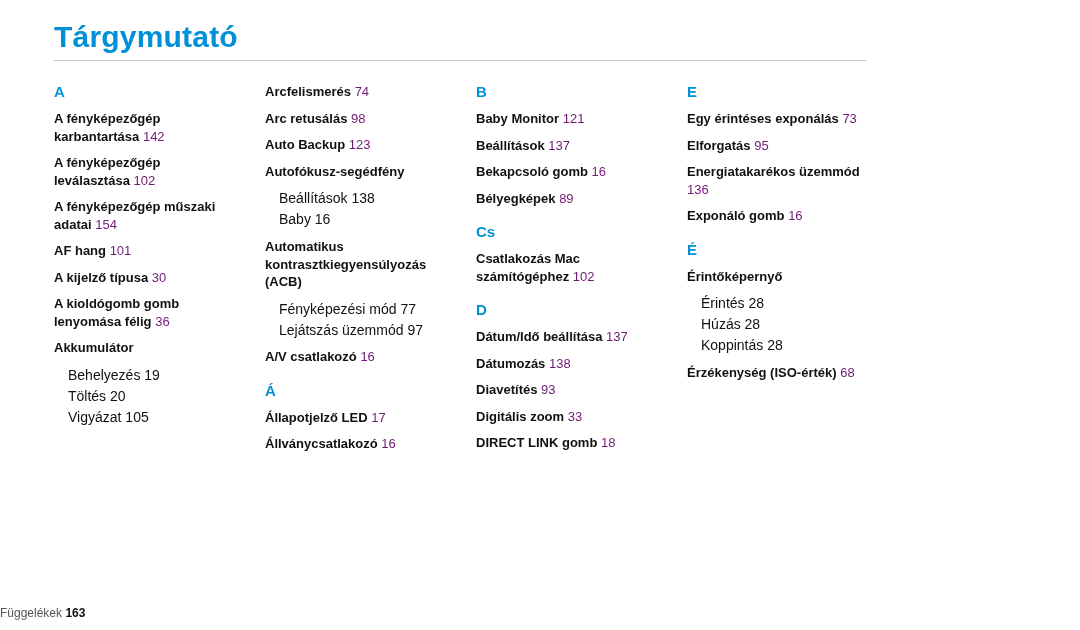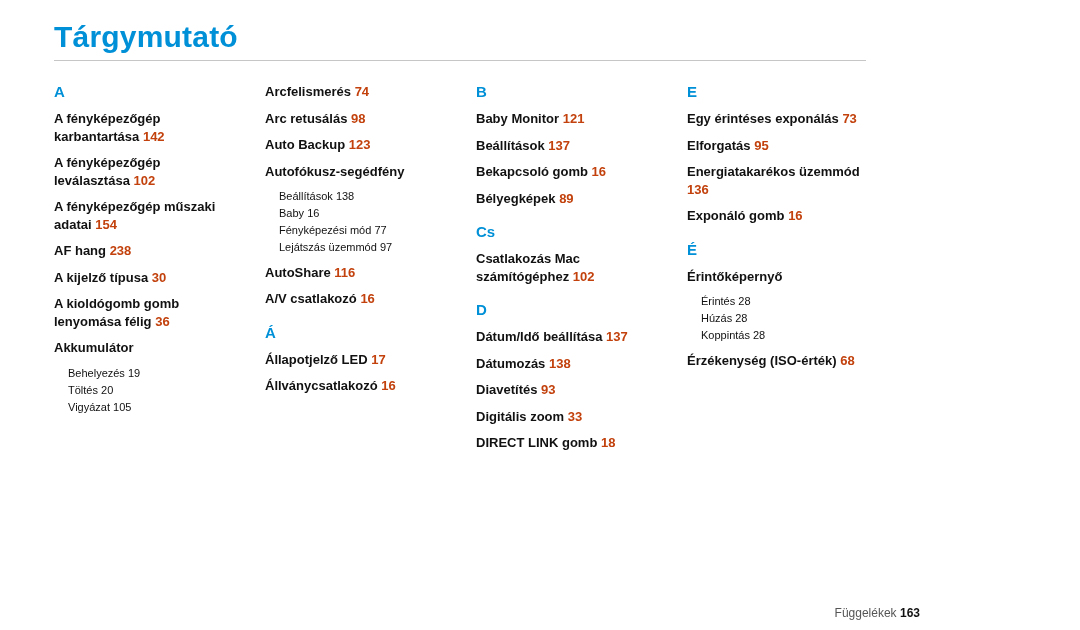--- a/index.html
+++ b/index.html
@@ -46,38 +46,38 @@
   .section-letter.first {
     margin-top: 0;
   }
   .entry {
     font-weight: 700;
     font-size: 13px;
     line-height: 1.35;
     margin: 9px 0;
   }
   .entry .pg {
-    font-weight: 700;
-    color: #c2410c;
+    font-weight: 400;
+    color: #701a75;
   }
   .sub-entry {
     font-weight: 400;
-    font-size: 11px;
+    font-size: 14px;
     line-height: 1.35;
     margin: 2px 0 2px 14px;
   }
   .sub-entry .pg {
     font-weight: 400;
   }
   .footer {
     position: absolute;
     left: 0;
     right: 0;
     bottom: 10px;
-    text-align: right;
+    text-align: left;
     font-size: 12px;
     color: #555;
   }
   .footer .pgnum {
     font-weight: 700;
     color: #111;
   }
 </style>
 </head>
 <body>
@@ -86,39 +86,39 @@
   <h1 class="title">Tárgymutató</h1>
   <div class="rule"></div>
 
   <div class="columns">
 
     <div class="col">
       <div class="section-letter first">A</div>
       <div class="entry"><span>A fényképezőgép karbantartása</span>  <span class="pg">142</span></div>
       <div class="entry"><span>A fényképezőgép leválasztása</span>  <span class="pg">102</span></div>
       <div class="entry"><span>A fényképezőgép műszaki adatai</span>  <span class="pg">154</span></div>
-      <div class="entry"><span>AF hang</span>  <span class="pg">238</span></div>
+      <div class="entry"><span>AF hang</span>  <span class="pg">101</span></div>
       <div class="entry"><span>A kijelző típusa</span>  <span class="pg">30</span></div>
       <div class="entry"><span>A kioldógomb gomb lenyomása félig</span>  <span class="pg">36</span></div>
       <div class="entry"><span>Akkumulátor</span></div>
       <div class="sub-entry"><span>Behelyezés</span>  <span class="pg">19</span></div>
       <div class="sub-entry"><span>Töltés</span>  <span class="pg">20</span></div>
       <div class="sub-entry"><span>Vigyázat</span>  <span class="pg">105</span></div>
     </div>
 
     <div class="col">
       <div class="entry" style="margin-top:0"><span>Arcfelismerés</span>  <span class="pg">74</span></div>
       <div class="entry"><span>Arc retusálás</span>  <span class="pg">98</span></div>
       <div class="entry"><span>Auto Backup</span>  <span class="pg">123</span></div>
       <div class="entry"><span>Autofókusz-segédfény</span></div>
       <div class="sub-entry"><span>Beállítások</span>  <span class="pg">138</span></div>
       <div class="sub-entry"><span>Baby</span>  <span class="pg">16</span></div>
+      <div class="entry"><span>Automatikus kontrasztkiegyensúlyozás (ACB)</span></div>
       <div class="sub-entry"><span>Fényképezési mód</span>  <span class="pg">77</span></div>
       <div class="sub-entry"><span>Lejátszás üzemmód</span>  <span class="pg">97</span></div>
-      <div class="entry"><span>AutoShare</span>  <span class="pg">116</span></div>
       <div class="entry"><span>A/V csatlakozó</span>  <span class="pg">16</span></div>
       <div class="section-letter">Á</div>
       <div class="entry"><span>Állapotjelző LED</span>  <span class="pg">17</span></div>
       <div class="entry"><span>Állványcsatlakozó</span>  <span class="pg">16</span></div>
     </div>
 
     <div class="col">
       <div class="section-letter first">B</div>
       <div class="entry"><span>Baby Monitor</span>  <span class="pg">121</span></div>
       <div class="entry"><span>Beállítások</span>  <span class="pg">137</span></div>

